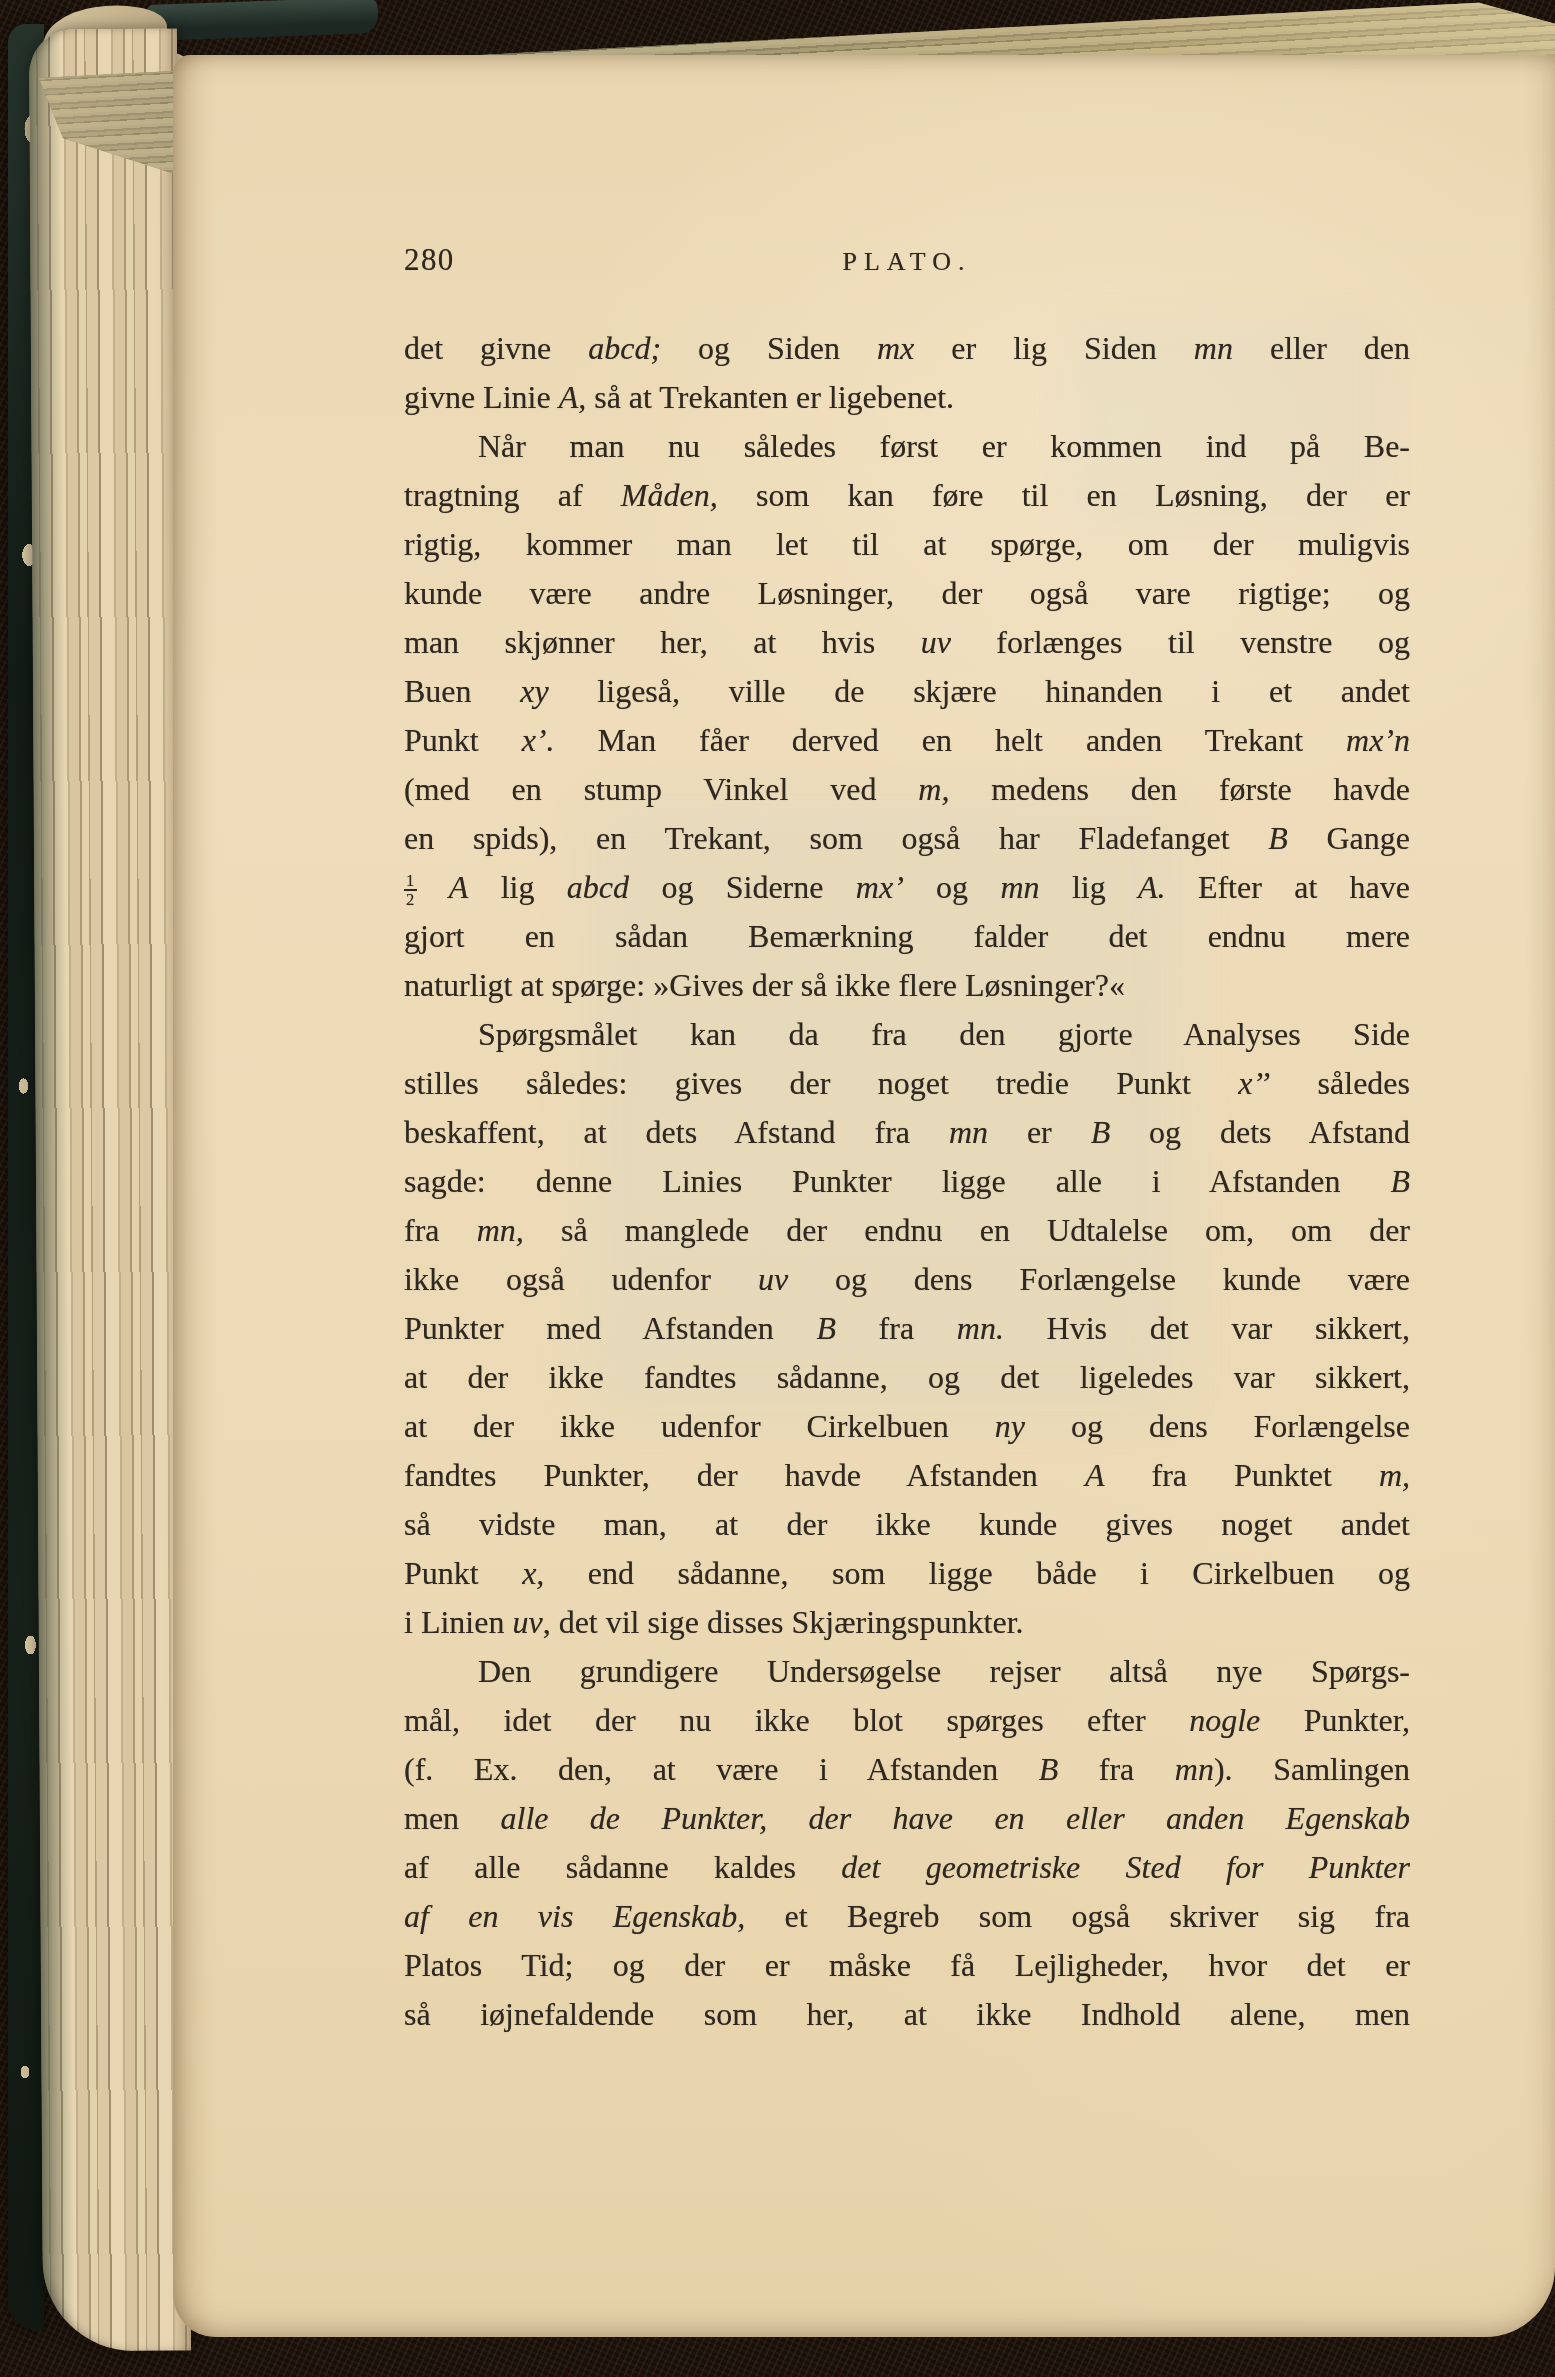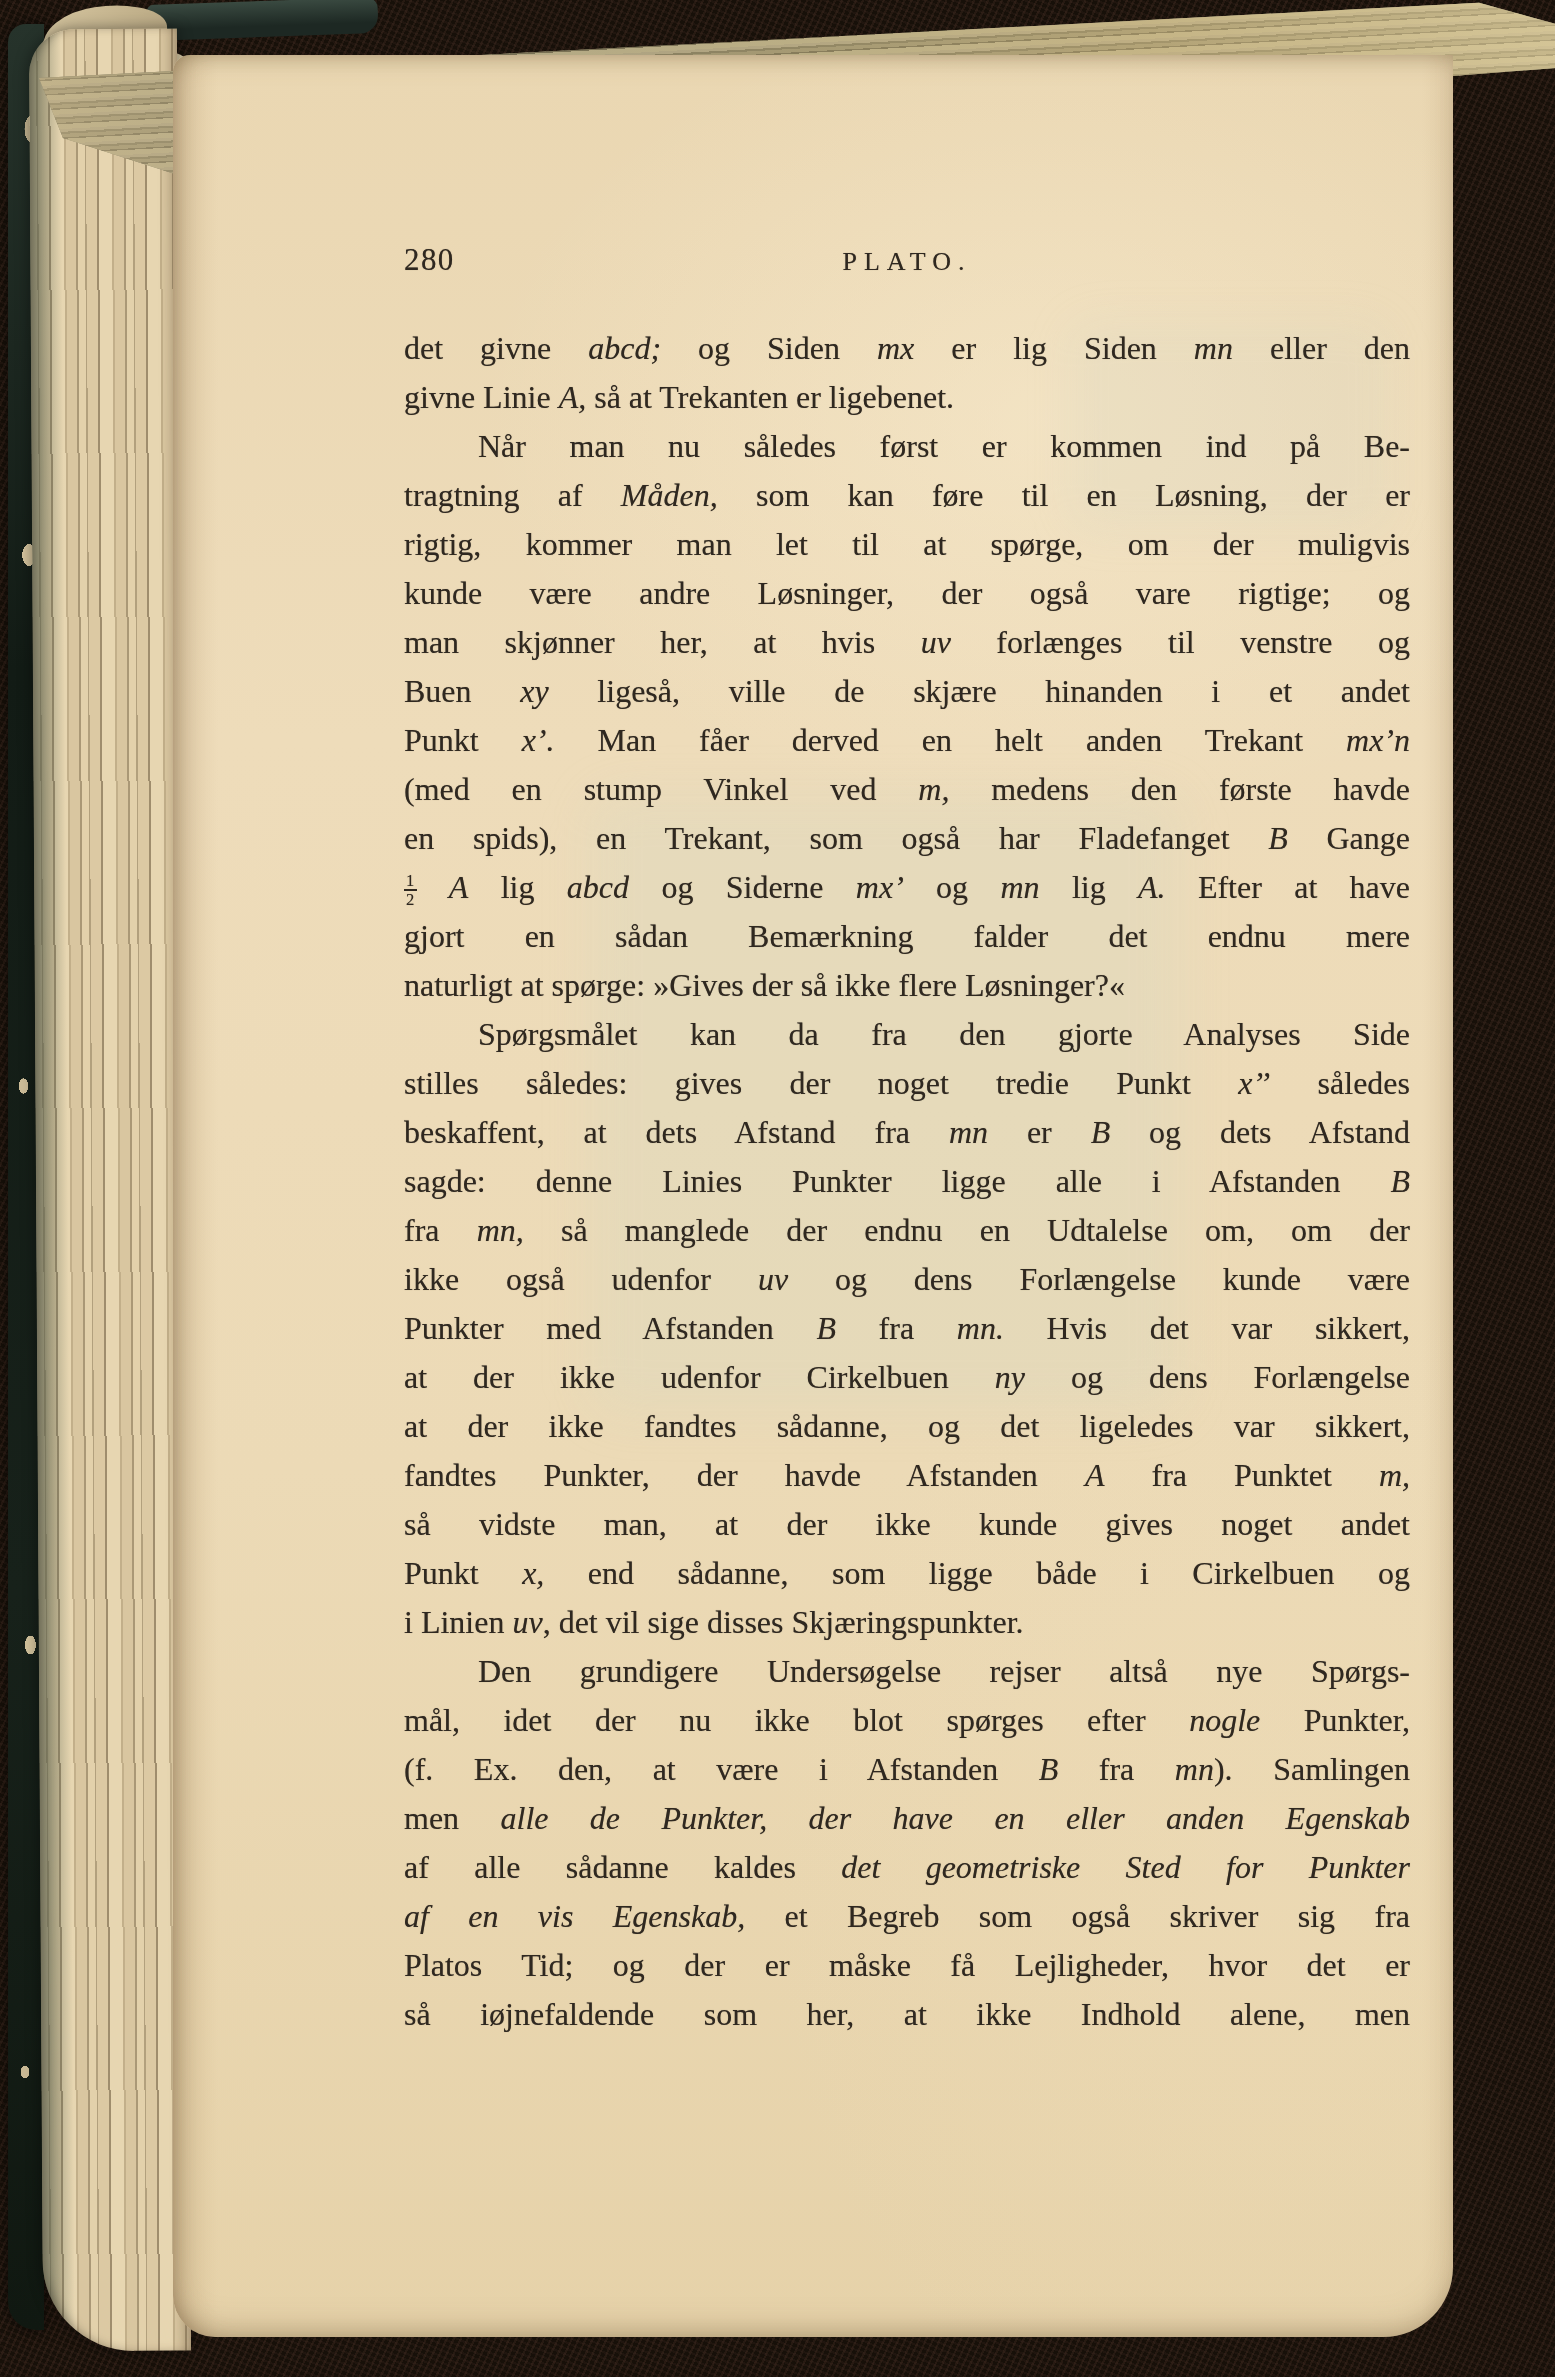--- a/index.html
+++ b/index.html
@@ -69,21 +69,21 @@
     background:
       linear-gradient(90deg, rgba(208,188,142,.55), rgba(165,158,110,.15) 30%,
                       rgba(222,196,130,.40) 74%, rgba(238,218,162,.55)),
       repeating-linear-gradient(176.8deg,
         #aaa084 0 2.8px, #7b745b 2.8px 4.9px, #978e70 4.9px 8.4px, #6c654e 8.4px 9.8px, #b4aa88 9.8px 14.7px),
       #8f886c;
   }
 
   
   .page{
-    position:absolute;left:173px;top:55px;width:1280px;height:2282px;
+    position:absolute;left:173px;top:55px;width:1382px;height:2282px;
     border-radius:17px 0 70px 42px;
     background:
       radial-gradient(908px 664px at 68% 16%, rgba(253,242,216,.38), transparent 62%),
       radial-gradient(769px 978px at 85% 80%, rgba(240,222,186,.30), transparent 65%),
       linear-gradient(90deg, rgba(172,142,100,.26) 0, rgba(172,142,100,0) 45px),
       linear-gradient(270deg, rgba(168,138,98,.16) 0, rgba(168,138,98,0) 31px),
       linear-gradient(180deg,#ead7b2 0%,#eedcba 30%,#ecdab6 62%,#e6d2a9 100%);
     box-shadow: inset 14px 0 26.6px -14px rgba(110,85,55,.5),
                 inset 0 -17px 34px -18px rgba(110,85,55,.5),
                 inset 0 18px 29px -21px rgba(118,98,58,.55);
@@ -161,22 +161,22 @@
           <div class="line"><span class="vfrac"><span class="n">1</span><span class="d">2</span></span><span> </span><i>A</i><span> lig </span><i>abcd</i><span> og Siderne </span><i>mx’</i><span> og </span><i>mn</i><span> lig </span><i>A.</i><span> Efter at have</span></div>
           <div class="line"><span>gjort en sådan Bemærkning falder det endnu mere</span></div>
           <div class="line end"><span>naturligt at spørge: »Gives der så ikke flere Løsninger?«</span></div>
           <div class="line indent"><span>Spørgsmålet kan da fra den gjorte Analyses Side</span></div>
           <div class="line"><span>stilles således: gives der noget tredie Punkt </span><i>x’’</i><span> således</span></div>
           <div class="line"><span>beskaffent, at dets Afstand fra </span><i>mn</i><span> er </span><i>B</i><span> og dets Afstand</span></div>
           <div class="line"><span>sagde: denne Linies Punkter ligge alle i Afstanden </span><i>B</i></div>
           <div class="line"><span>fra </span><i>mn,</i><span> så manglede der endnu en Udtalelse om, om der</span></div>
           <div class="line"><span>ikke også udenfor </span><i>uv</i><span> og dens Forlængelse kunde være</span></div>
           <div class="line"><span>Punkter med Afstanden </span><i>B</i><span> fra </span><i>mn.</i><span> Hvis det var sikkert,</span></div>
+          <div class="line"><span>at der ikke fandtes sådanne, og det ligeledes var sikkert,</span></div>
           <div class="line"><span>at der ikke udenfor Cirkelbuen </span><i>ny</i><span> og dens Forlængelse</span></div>
-          <div class="line"><span>at der ikke fandtes sådanne, og det ligeledes var sikkert,</span></div>
           <div class="line"><span>fandtes Punkter, der havde Afstanden </span><i>A</i><span> fra Punktet </span><i>m,</i></div>
           <div class="line"><span>så vidste man, at der ikke kunde gives noget andet</span></div>
           <div class="line"><span>Punkt </span><i>x,</i><span> end sådanne, som ligge både i Cirkelbuen og</span></div>
           <div class="line end"><span>i Linien </span><i>uv</i><span>, det vil sige disses Skjæringspunkter.</span></div>
           <div class="line indent"><span>Den grundigere Undersøgelse rejser altså nye Spørgs-</span></div>
           <div class="line"><span>mål, idet der nu ikke blot spørges efter </span><i>nogle</i><span> Punkter,</span></div>
           <div class="line"><span>(f. Ex. den, at være i Afstanden </span><i>B</i><span> fra </span><i>mn</i><span>). Samlingen</span></div>
           <div class="line"><span>men </span><i>alle de Punkter, der have en eller anden Egenskab</i></div>
           <div class="line"><span>af alle sådanne kaldes </span><i>det geometriske Sted for Punkter</i></div>
           <div class="line"><i>af en vis Egenskab,</i><span> et Begreb som også skriver sig fra</span></div>

